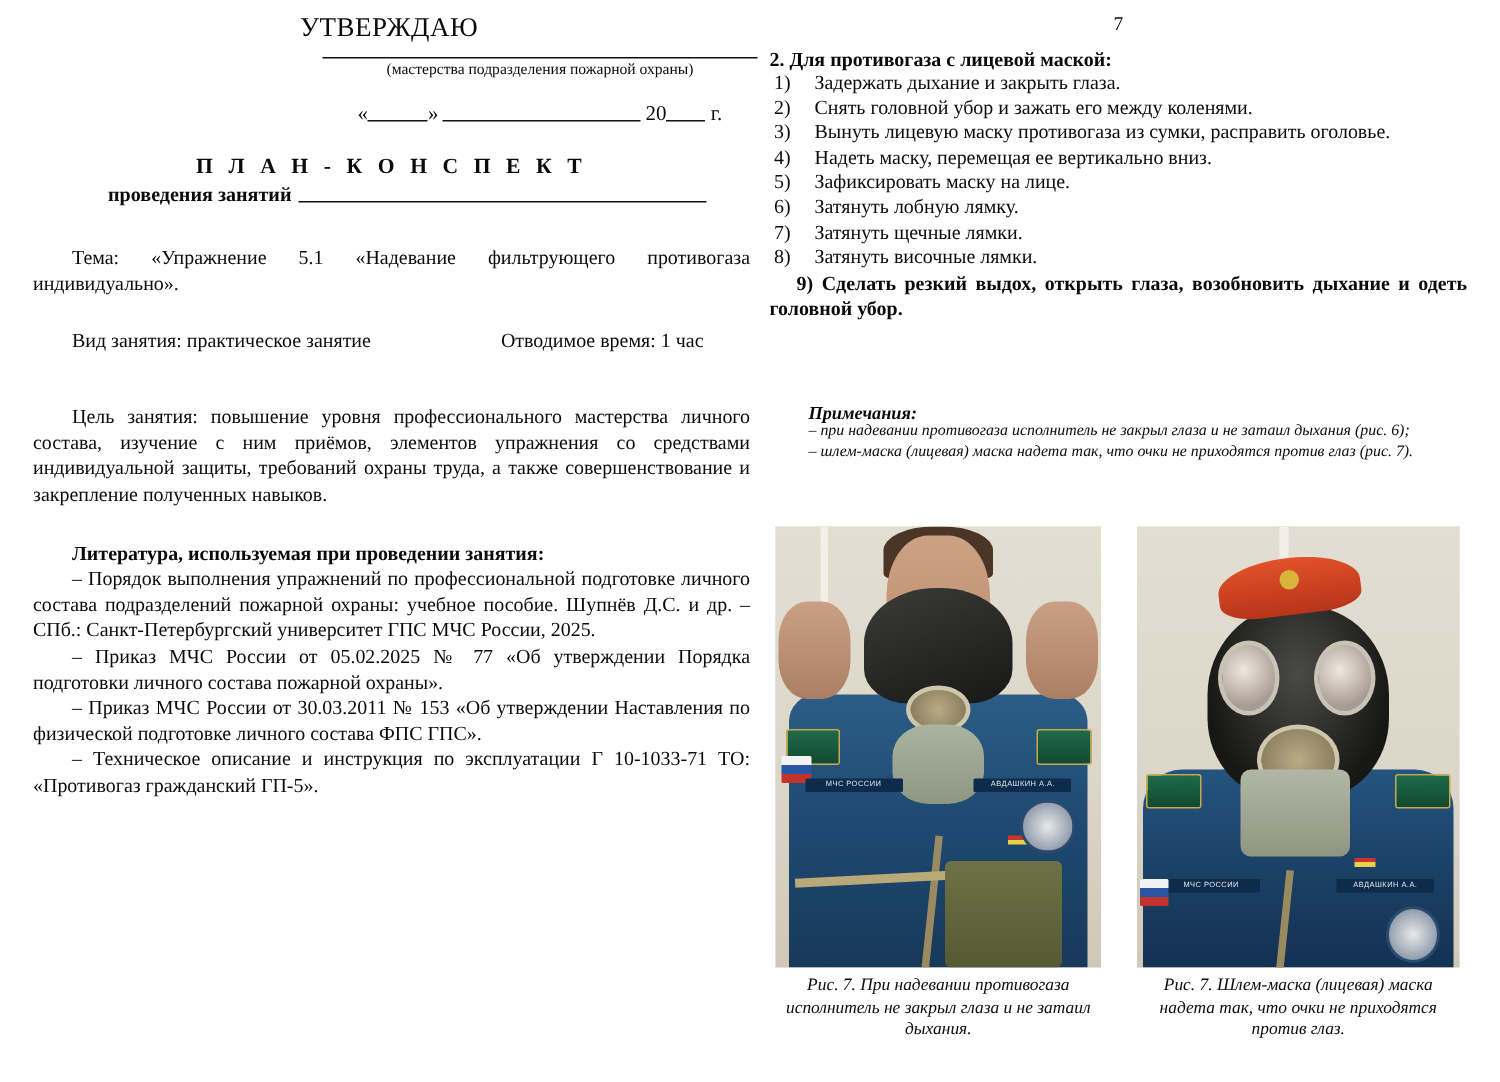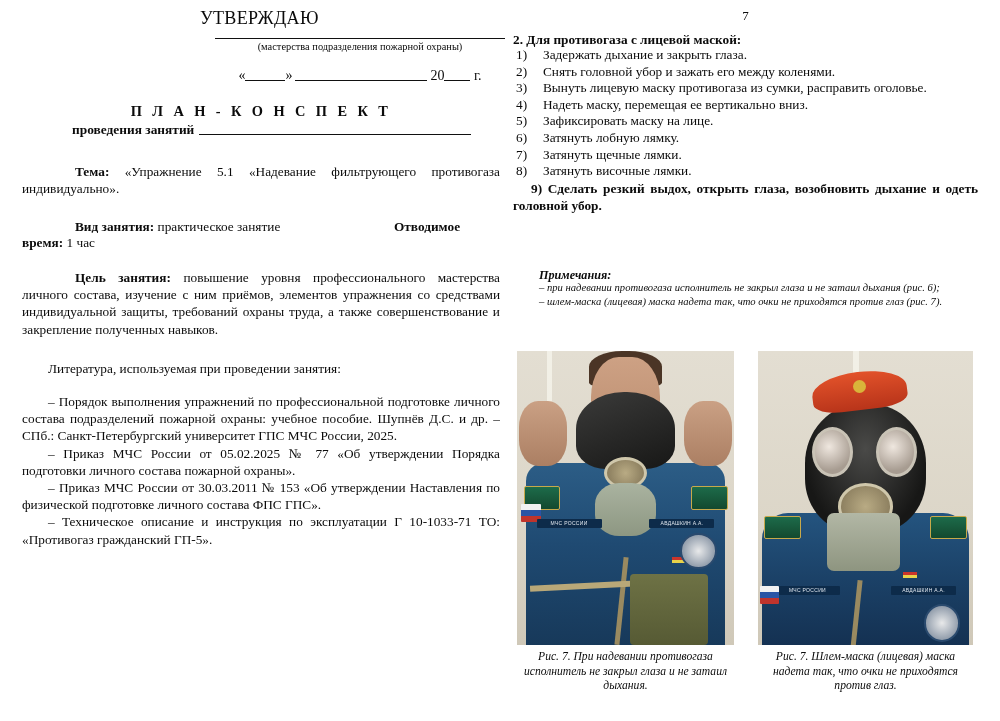--- a/index.html
+++ b/index.html
@@ -19,21 +19,21 @@
 
   
   .p{
     font-size:13.3px;
     line-height:17.2px;
     text-align:justify;
     text-justify:inter-word;
     margin:0;
   }
   .ind{text-indent:26px;}
-  .b{font-weight:bold;margin-left:27px;}
+  .b{font-weight:normal;}
 
   
   .approve{position:absolute;left:178px;top:8px;width:320px;}
   .approve .ttl{
     font-size:18px;letter-spacing:.3px;
     font-weight:normal;
   }
   .rule{
     border-bottom:1px solid #111;
     height:0;margin:9px auto 2px auto;width:290px;
@@ -67,21 +67,21 @@
 
   
   .blk-theme{position:absolute;left:0;top:163px;width:478px;}
   .blk-kind{position:absolute;left:0;top:219px;width:478px;}
   .blk-goal{position:absolute;left:0;top:269px;width:478px;}
   .blk-lit{position:absolute;left:0;top:361px;width:478px;}
 
   .kind-row{font-size:13.3px;text-indent:26px;}
   .kind-row .gap{display:inline-block;width:80px;}
 
-  .lit-head{font-size:13.3px;font-weight:normal;text-indent:26px;margin-bottom:16px;}
+  .lit-head{font-size:13.3px;font-weight:bold;text-indent:26px;margin-bottom:0;}
   .lit-item{
     font-size:13.3px;line-height:17.2px;text-align:justify;
     text-indent:26px;margin:0;
   }
 
   
   .pageno{
     position:absolute;left:0;top:8px;width:465px;text-align:center;
     font-size:13px;
   }

